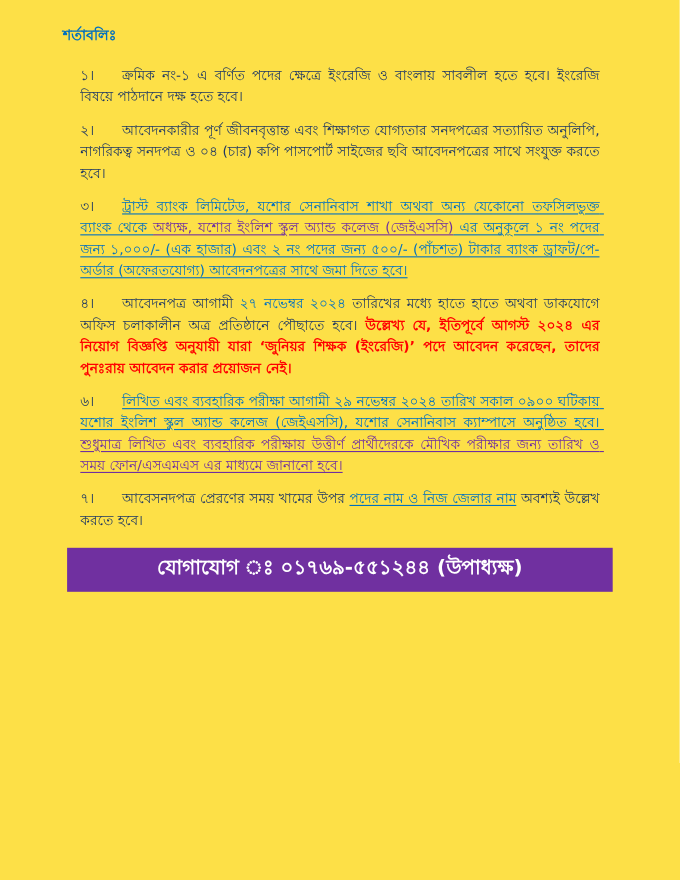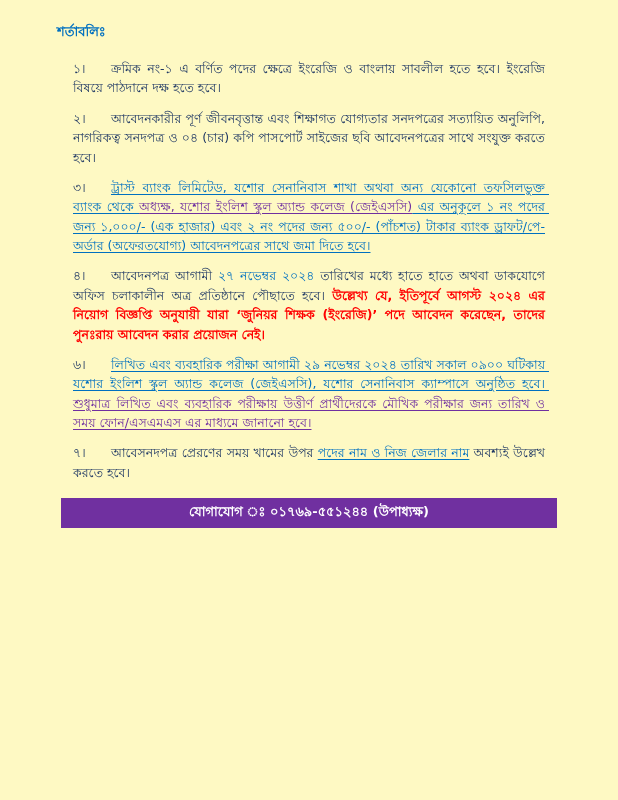--- a/index.html
+++ b/index.html
@@ -15,21 +15,21 @@
   html,body{margin:0;padding:0;background:#ffffff;}
   body{
     width:618px;height:800px;
     font-family:"DejaVu Sans","Liberation Sans",sans-serif;
     overflow:hidden;
   }
   .page{
     position:relative;
     width:618px;height:800px;
     padding:22px 57px 0 57px;
-    background:#fef9c3;
+    background:#fde047;
   }
   .doc-title{
     margin:0 0 13px 0;
     font-size:13px;
     font-weight:bold;
     color:var(--c-title);
   }
   .terms{margin:16px;padding:0;}
   .term-row{
     margin:0 0 11px 0;
@@ -51,21 +51,21 @@
   .seg.purple-bold-underline{color:var(--c-purple);font-weight:normal;text-decoration:underline;text-underline-offset:2px;}
   .seg.purple-underline{color:var(--c-purple);text-decoration:underline;text-underline-offset:2px;}
   .seg.red-bold{color:var(--c-red);font-weight:bold;}
   .banner{
     margin-top:16px;
     margin-left:4px;
     margin-right:4px;
     background:var(--c-banner-bg);
     color:var(--c-banner-text);
     text-align:center;
-    font-size:13px;
+    font-size:18px;
     font-weight:bold;
     padding:4px 0 5px 0;
   }
 </style>
 </head>
 <body>
 
 <div class="page">
   <h1 class="doc-title">শর্তাবলিঃ</h1>
 

